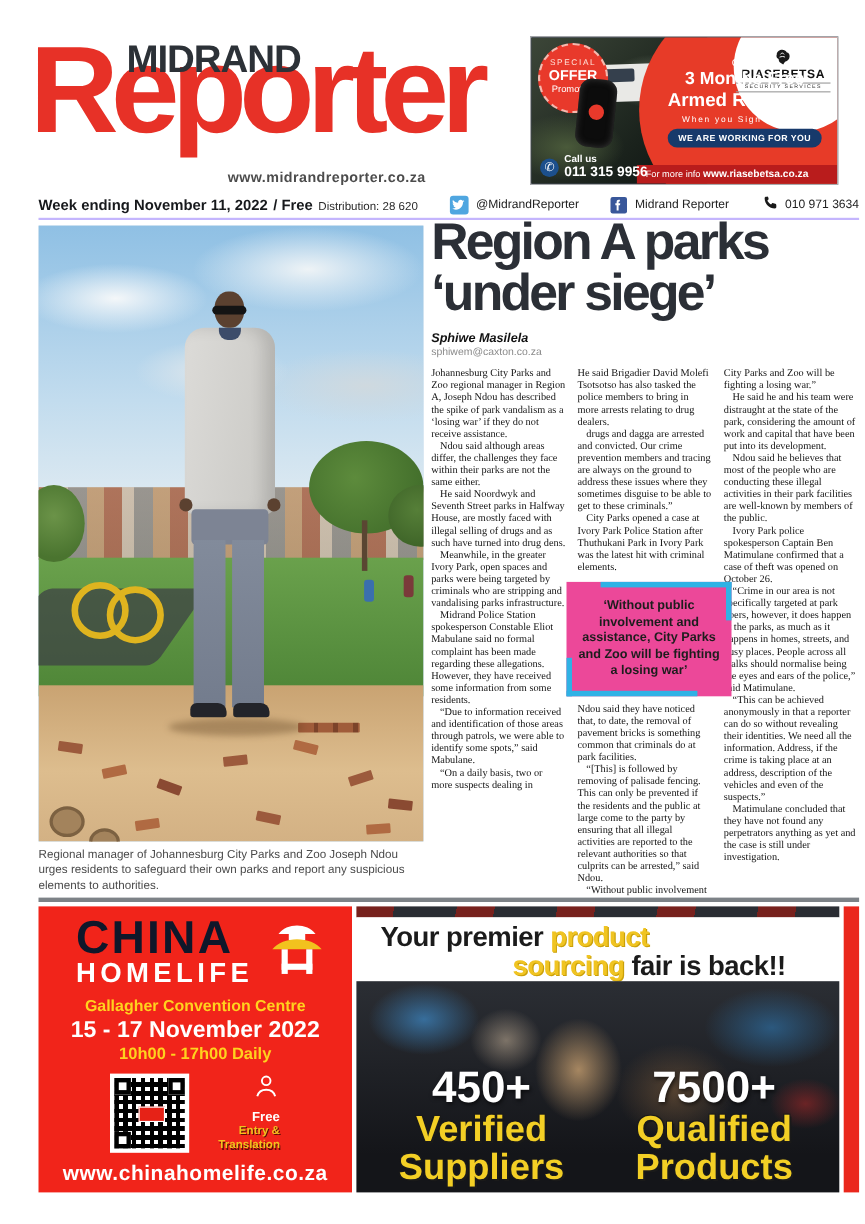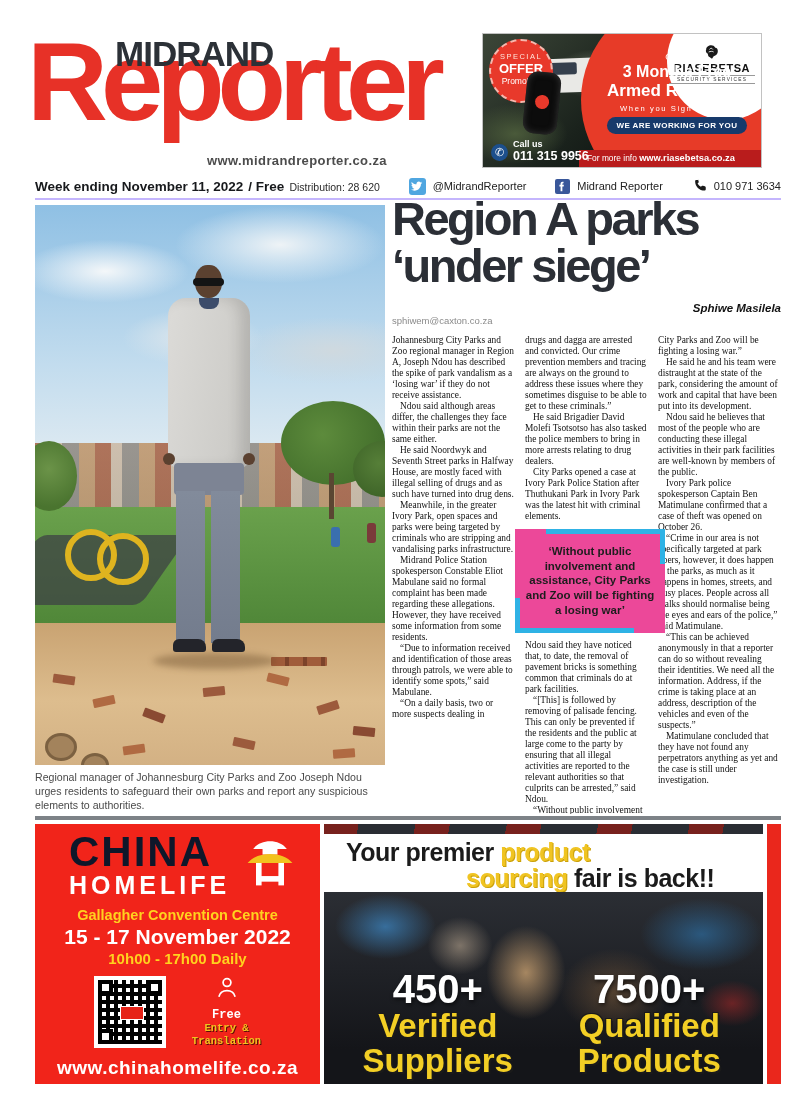--- a/index.html
+++ b/index.html
@@ -103,21 +103,21 @@
   .man-shoe{position:absolute;width:33px;height:13px;background:#23242a;border-radius:6px 8px 3px 3px;}
   .man-shadow{position:absolute;left:118px;top:448px;width:124px;height:16px;background:rgba(90,60,30,.35);
               border-radius:50%;filter:blur(3px);}
 
   .caption{position:absolute;left:35px;top:771px;width:350px;font-size:10.6px;line-height:1.32;color:#4a4a4a;}
 
   
   .article{position:absolute;left:392px;top:196px;width:389px;height:618px;overflow:hidden;}
   .headline{font-weight:bold;font-size:47px;line-height:.99;letter-spacing:-2.5px;color:#2b2f36;}
   .byline{margin-top:13px;}
-  .byline-name{font-size:11.5px;font-weight:bold;font-style:italic;color:#111;text-align:right;}
+  .byline-name{font-size:11.5px;font-weight:bold;font-style:italic;color:#111;}
   .byline-mail{font-size:9.5px;color:#8a8a8a;margin-top:1px;}
   .cols{display:flex;gap:11px;margin-top:9px;}
   .col{width:122px;}
   .col p{margin:0;font-family:"Liberation Serif",serif;font-size:9.4px;line-height:1.17;color:#121212;}
   .col p + p{text-indent:8px;}
   .pull-quote{position:relative;margin:7px -18px 7px -10px;padding:15px 8px;text-align:center;background:#ec4899;
               font-size:11.5px;font-weight:bold;line-height:1.28;color:#1d1d1d;z-index:3;}
   .pull-quote::before{content:"";position:absolute;top:0;right:0;width:76%;height:30px;
                       border-top:5px solid #2fb2e5;border-right:5px solid #2fb2e5;}
   .pull-quote::after{content:"";position:absolute;bottom:0;left:0;width:76%;height:30px;
@@ -137,21 +137,21 @@
   .ch-venue{font-size:14.5px;font-weight:bold;color:#ffd21e;margin-top:9px;}
   .ch-dates{font-size:21px;font-weight:bold;color:#fff;margin-top:2px;}
   .ch-hours{font-size:15px;font-weight:bold;color:#ffd21e;margin-top:1px;}
   .ch-mid{display:flex;justify-content:center;align-items:center;gap:26px;margin-top:8px;}
   .qr{width:72px;height:72px;background:#fff;position:relative;padding:4px;box-sizing:border-box;}
   .qr-inner{width:100%;height:100%;
             background:repeating-linear-gradient(0deg,#000 0 4px,transparent 4px 8px),
                        repeating-linear-gradient(90deg,#000 0 4px,#fff 4px 8px);}
   .qr-eye{position:absolute;width:15px;height:15px;border:4px solid #000;background:#fff;box-sizing:border-box;}
   .qr-chip{position:absolute;left:26px;top:30px;width:22px;height:12px;background:#e62217;border:1px solid #fff;}
-  .ch-free-block{text-align:center;font-family:Liberation Mono, monospace;}
+  .ch-free-block{text-align:right;}
   .ch-free{font-size:12px;font-weight:bold;color:#fff;margin-top:2px;}
   .ch-entry{font-size:10.5px;font-weight:bold;color:#f2c21e;text-shadow:1px 1px 0 #5a0e08;line-height:1.25;}
   .ch-site{font-size:19px;font-weight:bold;color:#fff;margin-top:9px;letter-spacing:.5px;}
   .ch-right{flex:1;display:flex;flex-direction:column;min-width:0;}
   .cr-strip{height:10px;background:repeating-linear-gradient(100deg,#77211d 0 34px,#2a2d33 34px 90px);}
   .cr-banner{height:58px;background:#fff;padding:6px 0 0 22px;box-sizing:border-box;}
   .cr-line{font-size:25px;font-weight:bold;color:#1b1b1b;line-height:1.02;letter-spacing:-.5px;}
   .cr-line .hl{color:#f0c422;text-shadow:1px 1px 0 #caa008;}
   .cr-line2{margin-left:120px;}
   .cr-photo{flex:1;position:relative;
@@ -307,22 +307,22 @@
     <div class="col">
       <p>Johannesburg City Parks and Zoo regional manager in Region A, Joseph Ndou has described the spike of park vandalism as a ‘losing war’ if they do not receive assistance.</p>
       <p>Ndou said although areas differ, the challenges they face within their parks are not the same either.</p>
       <p>He said Noordwyk and Seventh Street parks in Halfway House, are mostly faced with illegal selling of drugs and as such have turned into drug dens.</p>
       <p>Meanwhile, in the greater Ivory Park, open spaces and parks were being targeted by criminals who are stripping and vandalising parks infrastructure.</p>
       <p>Midrand Police Station spokesperson Constable Eliot Mabulane said no formal complaint has been made regarding these allegations. However, they have received some information from some residents.</p>
       <p>“Due to information received and identification of those areas through patrols, we were able to identify some spots,” said Mabulane.</p>
       <p>“On a daily basis, two or more suspects dealing in</p>
     </div>
     <div class="col col-mid">
+      <p>He said Brigadier David Molefi Tsotsotso has also tasked the police members to bring in more arrests relating to drug dealers.</p>
       <p>drugs and dagga are arrested and convicted. Our crime prevention members and tracing are always on the ground to address these issues where they sometimes disguise to be able to get to these criminals.”</p>
-      <p>He said Brigadier David Molefi Tsotsotso has also tasked the police members to bring in more arrests relating to drug dealers.</p>
       <p>City Parks opened a case at Ivory Park Police Station after Thuthukani Park in Ivory Park was the latest hit with criminal elements.</p>
       <div class="pull-quote">‘Without public involvement and assistance, City Parks and Zoo will be fighting a losing war’</div>
       <p>Ndou said they have noticed that, to date, the removal of pavement bricks is something common that criminals do at park facilities.</p>
       <p>“[This] is followed by removing of palisade fencing. This can only be prevented if the residents and the public at large come to the party by ensuring that all illegal activities are reported to the relevant authorities so that culprits can be arrested,” said Ndou.</p>
       <p>“Without public involvement and assistance,</p>
     </div>
     <div class="col">
       <p>City Parks and Zoo will be fighting a losing war.”</p>
       <p>He said he and his team were distraught at the state of the park, considering the amount of work and capital that have been put into its development.</p>
       <p>Ndou said he believes that most of the people who are conducting these illegal activities in their park facilities are well-known by members of the public.</p>

